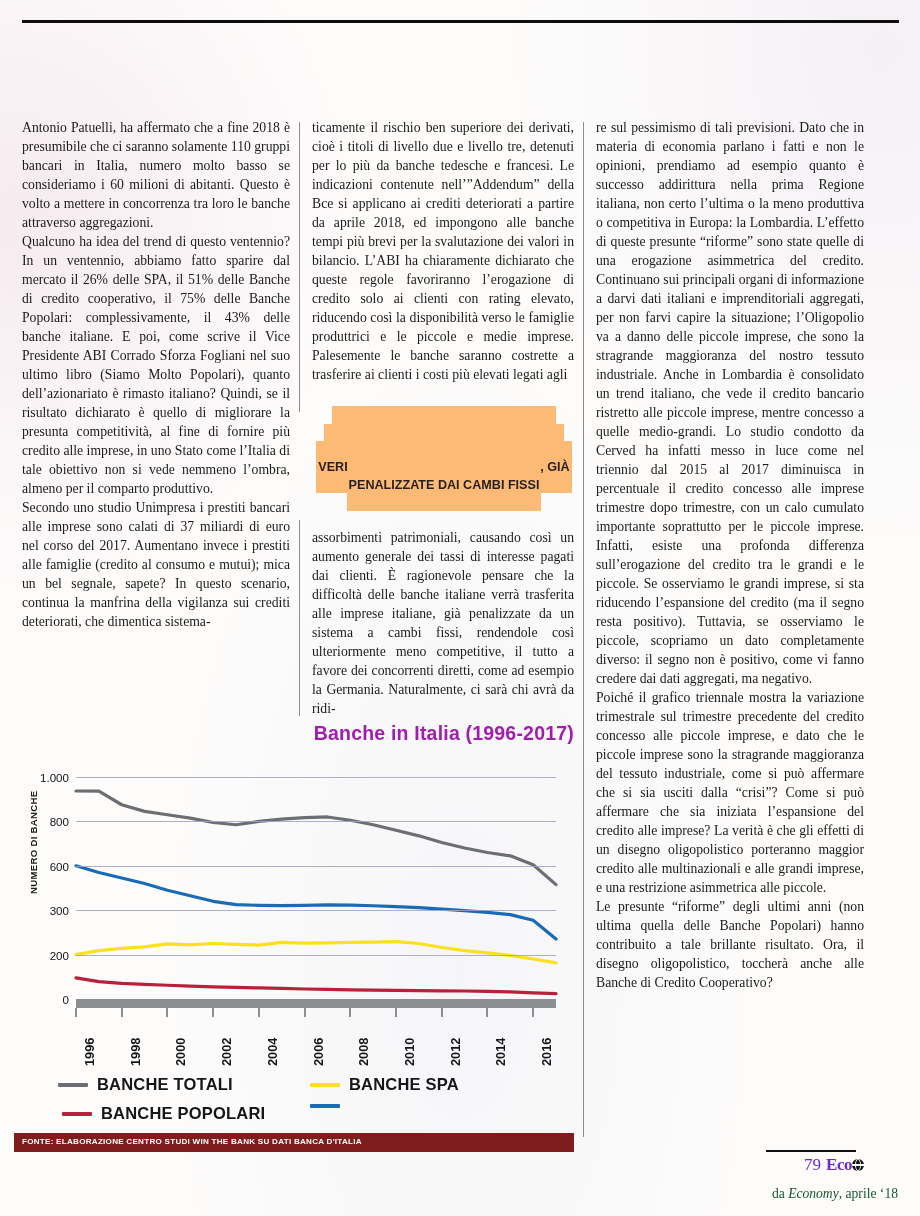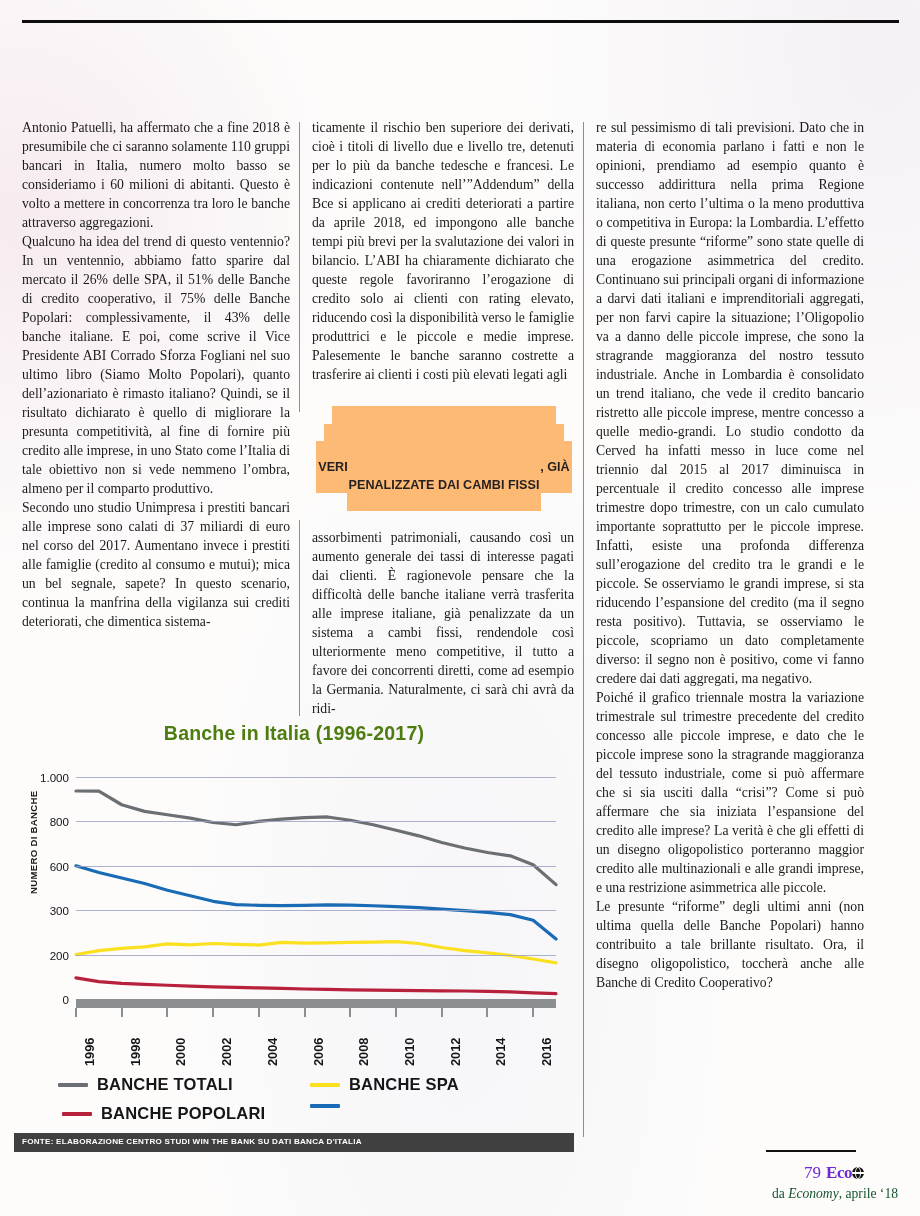--- a/index.html
+++ b/index.html
@@ -63,24 +63,24 @@
     box-decoration-break:clone;
     -webkit-box-decoration-break:clone;
     padding:19px 2px;
   }
 
   
   .chart-wrap{
     position:absolute;left:14px;top:722px;width:560px;height:420px;
   }
   .chart-title{
-    position:absolute;left:0;top:0;width:560px;text-align:center;
+    position:absolute;left:0;top:0;width:560px;text-align:right;
     font-family:"Liberation Sans", sans-serif;
     font-weight:bold;font-size:19.5px;
-    color:#4d7c0f;
+    color:#a21caf;
     letter-spacing:.2px;
   }
   .plot{
     position:absolute;left:62px;top:55px;width:480px;height:222px;
   }
   .gridline{
     position:absolute;left:0;width:100%;height:1px;background:#9ea2c4;opacity:.85;
   }
   .ylabel{
     position:absolute;right:100%;margin-right:7px;
@@ -122,41 +122,41 @@
     font-family:"Liberation Sans", sans-serif;
   }
   .legend-row{position:relative;height:29px;}
   .legend-item{
     position:absolute;display:flex;align-items:center;gap:9px;
     font-size:16.5px;font-weight:bold;color:#161618;letter-spacing:.2px;
   }
   .swatch{display:inline-block;width:30px;height:4px;border-radius:1px;}
   .source-bar{
     position:absolute;left:0;top:411px;width:560px;height:19px;
-    background:#404040;
+    background:#7f1d1d;
   }
   .source-bar span{
     position:absolute;left:8px;top:4px;
     font-family:"Liberation Sans", sans-serif;
     font-size:8.1px;font-weight:bold;color:#fff;letter-spacing:.25px;
   }
 
   
   .page-foot{
     position:absolute;left:752px;top:1150px;width:112px;
   }
   .foot-rule{width:90px;height:2px;background:#111;margin-left:14px;}
   .foot-num{
     margin-top:3px;text-align:right;
     font-family:"Liberation Serif", serif;font-size:17px;color:#6d28d9;
     display:flex;align-items:baseline;justify-content:flex-end;gap:5px;
   }
   .eco-logo{
     font-family:"Liberation Serif", serif;font-weight:bold;font-size:17px;
-    letter-spacing:-.5px;display:inline-flex;align-items:center;margin-top:8px;
+    letter-spacing:-.5px;display:inline-flex;align-items:center;
   }
   .globe{
     display:inline-block;width:12px;height:12px;border-radius:50%;
     background:#111;position:relative;margin-left:0px;
   }
   .globe::before{
     content:"";position:absolute;left:3px;top:0;width:6px;height:12px;
     border-radius:50%;border:1px solid #fff;box-sizing:border-box;
   }
   .globe::after{

